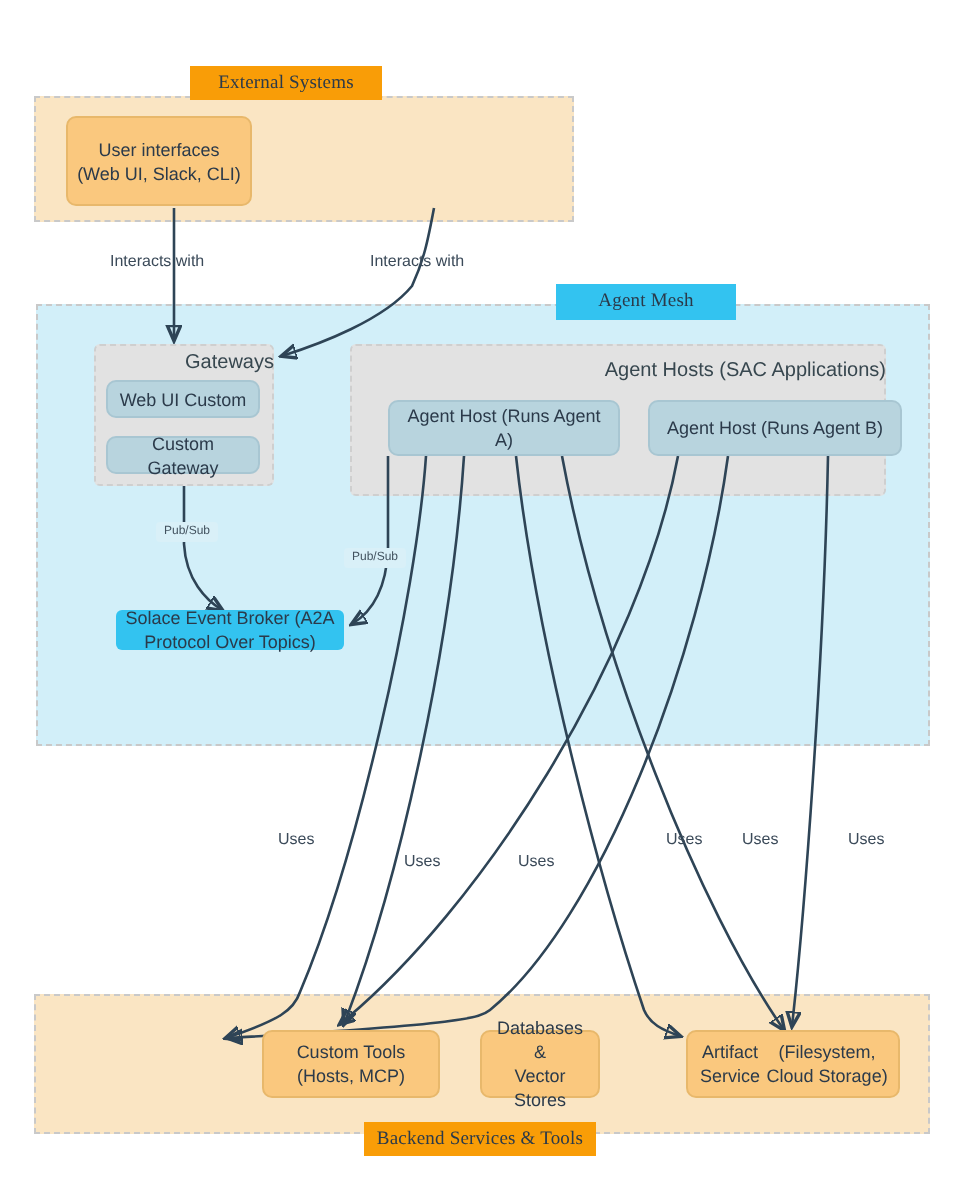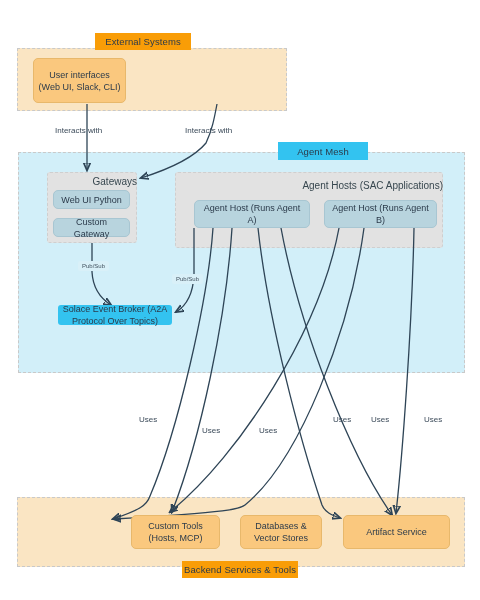--- a/index.html
+++ b/index.html
@@ -10,21 +10,21 @@
 
   
   .group{position:absolute;border:1px dashed #c9c9c9;box-sizing:border-box;}
   .group.orange{background:#fae5c3;}
   .group.blue{background:#d2eff9;}
   .group.grey{background:#e2e2e2;border:1px dashed #cfcfcf;}
 
   
   .badge{position:absolute;box-sizing:border-box;display:flex;
          align-items:center;justify-content:center;
-         font-size:9.5px;letter-spacing:.1px;color:#2b3a4a;z-index:20;}
+         font-size:9.5px;letter-spacing:.1px;color:#2b3a4a;z-index:20;font-family:Liberation Serif, serif;}
   .badge.orange{background:#f99d07;}
   .badge.cyan{background:#33c3f0;}
 
   
   .node{position:absolute;box-sizing:border-box;display:flex;
         align-items:center;justify-content:center;text-align:center;
         border-radius:5px;font-size:9px;line-height:12px;
         padding:2px 4px;z-index:10;color:#2b3a4a;}
   .node.tan{background:#fac87e;border:1px solid #e8b86b;}
   .node.steel{background:#b8d4de;border:1px solid #a8c6d2;}
@@ -82,27 +82,27 @@
   </div>
 
   <div class="elabel" style="left:55px;top:126px;">Interacts with</div>
   <div class="elabel" style="left:185px;top:126px;">Interacts with</div>
 
   <div class="group blue" style="left:18px;top:152px;width:447px;height:221px;"></div>
   <div class="badge cyan" style="left:278px;top:142px;width:90px;height:18px;">Agent Mesh</div>
 
   <div class="group grey" style="left:47px;top:172px;width:90px;height:71px;border-radius:3px;"></div>
   <div class="sect-title" style="left:47px;top:176px;width:90px;">Gateways</div>
-  <div class="node steel" style="left:53px;top:190px;width:77px;height:19px;">Web UI Python</div>
+  <div class="node steel" style="left:53px;top:190px;width:77px;height:19px;">Web UI Custom</div>
   <div class="node steel" style="left:53px;top:218px;width:77px;height:19px;">Custom Gateway</div>
 
   <div class="group grey" style="left:175px;top:172px;width:268px;height:76px;border-radius:3px;"></div>
   <div class="sect-title" style="left:175px;top:180px;width:268px;">Agent Hosts (SAC Applications)</div>
   <div class="node steel" style="left:194px;top:200px;width:116px;height:28px;">Agent Host (Runs Agent A)</div>
-  <div class="node steel" style="left:324px;top:200px;width:113px;height:28px;">Agent Host (Runs Agent B)</div>
+  <div class="node steel" style="left:324px;top:200px;width:127px;height:28px;">Agent Host (Runs Agent B)</div>
 
   <div class="elabel small" style="left:78px;top:261px;background:#d9f0f8;padding:2px 4px;border-radius:2px;">Pub/Sub</div>
   <div class="elabel small" style="left:172px;top:274px;background:#d9f0f8;padding:2px 4px;border-radius:2px;">Pub/Sub</div>
 
   <div class="node cyanbox" style="left:58px;top:305px;width:114px;height:20px;flex-direction:column;">
     <span>Solace Event Broker (A2A</span>
     <span>Protocol Over Topics)</span>
   </div>
 
   <div class="elabel" style="left:139px;top:415px;">Uses</div>
@@ -112,21 +112,22 @@
   <div class="elabel" style="left:371px;top:415px;">Uses</div>
   <div class="elabel" style="left:424px;top:415px;">Uses</div>
 
   <div class="group orange" style="left:17px;top:497px;width:448px;height:70px;"></div>
   <div class="badge orange" style="left:182px;top:561px;width:116px;height:17px;">Backend Services &amp; Tools</div>
 
   <div class="node tan" style="left:131px;top:515px;width:89px;height:34px;flex-direction:column;">
     <span>Custom Tools</span>
     <span>(Hosts, MCP)</span>
   </div>
-  <div class="node tan" style="left:240px;top:515px;width:82px;height:34px;flex-direction:column;">
+  <div class="node tan" style="left:240px;top:515px;width:60px;height:34px;flex-direction:column;">
     <span>Databases &amp;</span>
     <span>Vector Stores</span>
   </div>
   <div class="node tan" style="left:343px;top:515px;width:107px;height:34px;">
     <span>Artifact Service</span>
+    <span>(Filesystem, Cloud Storage)</span>
   </div>
 
 </div>
 
 </body></html>

